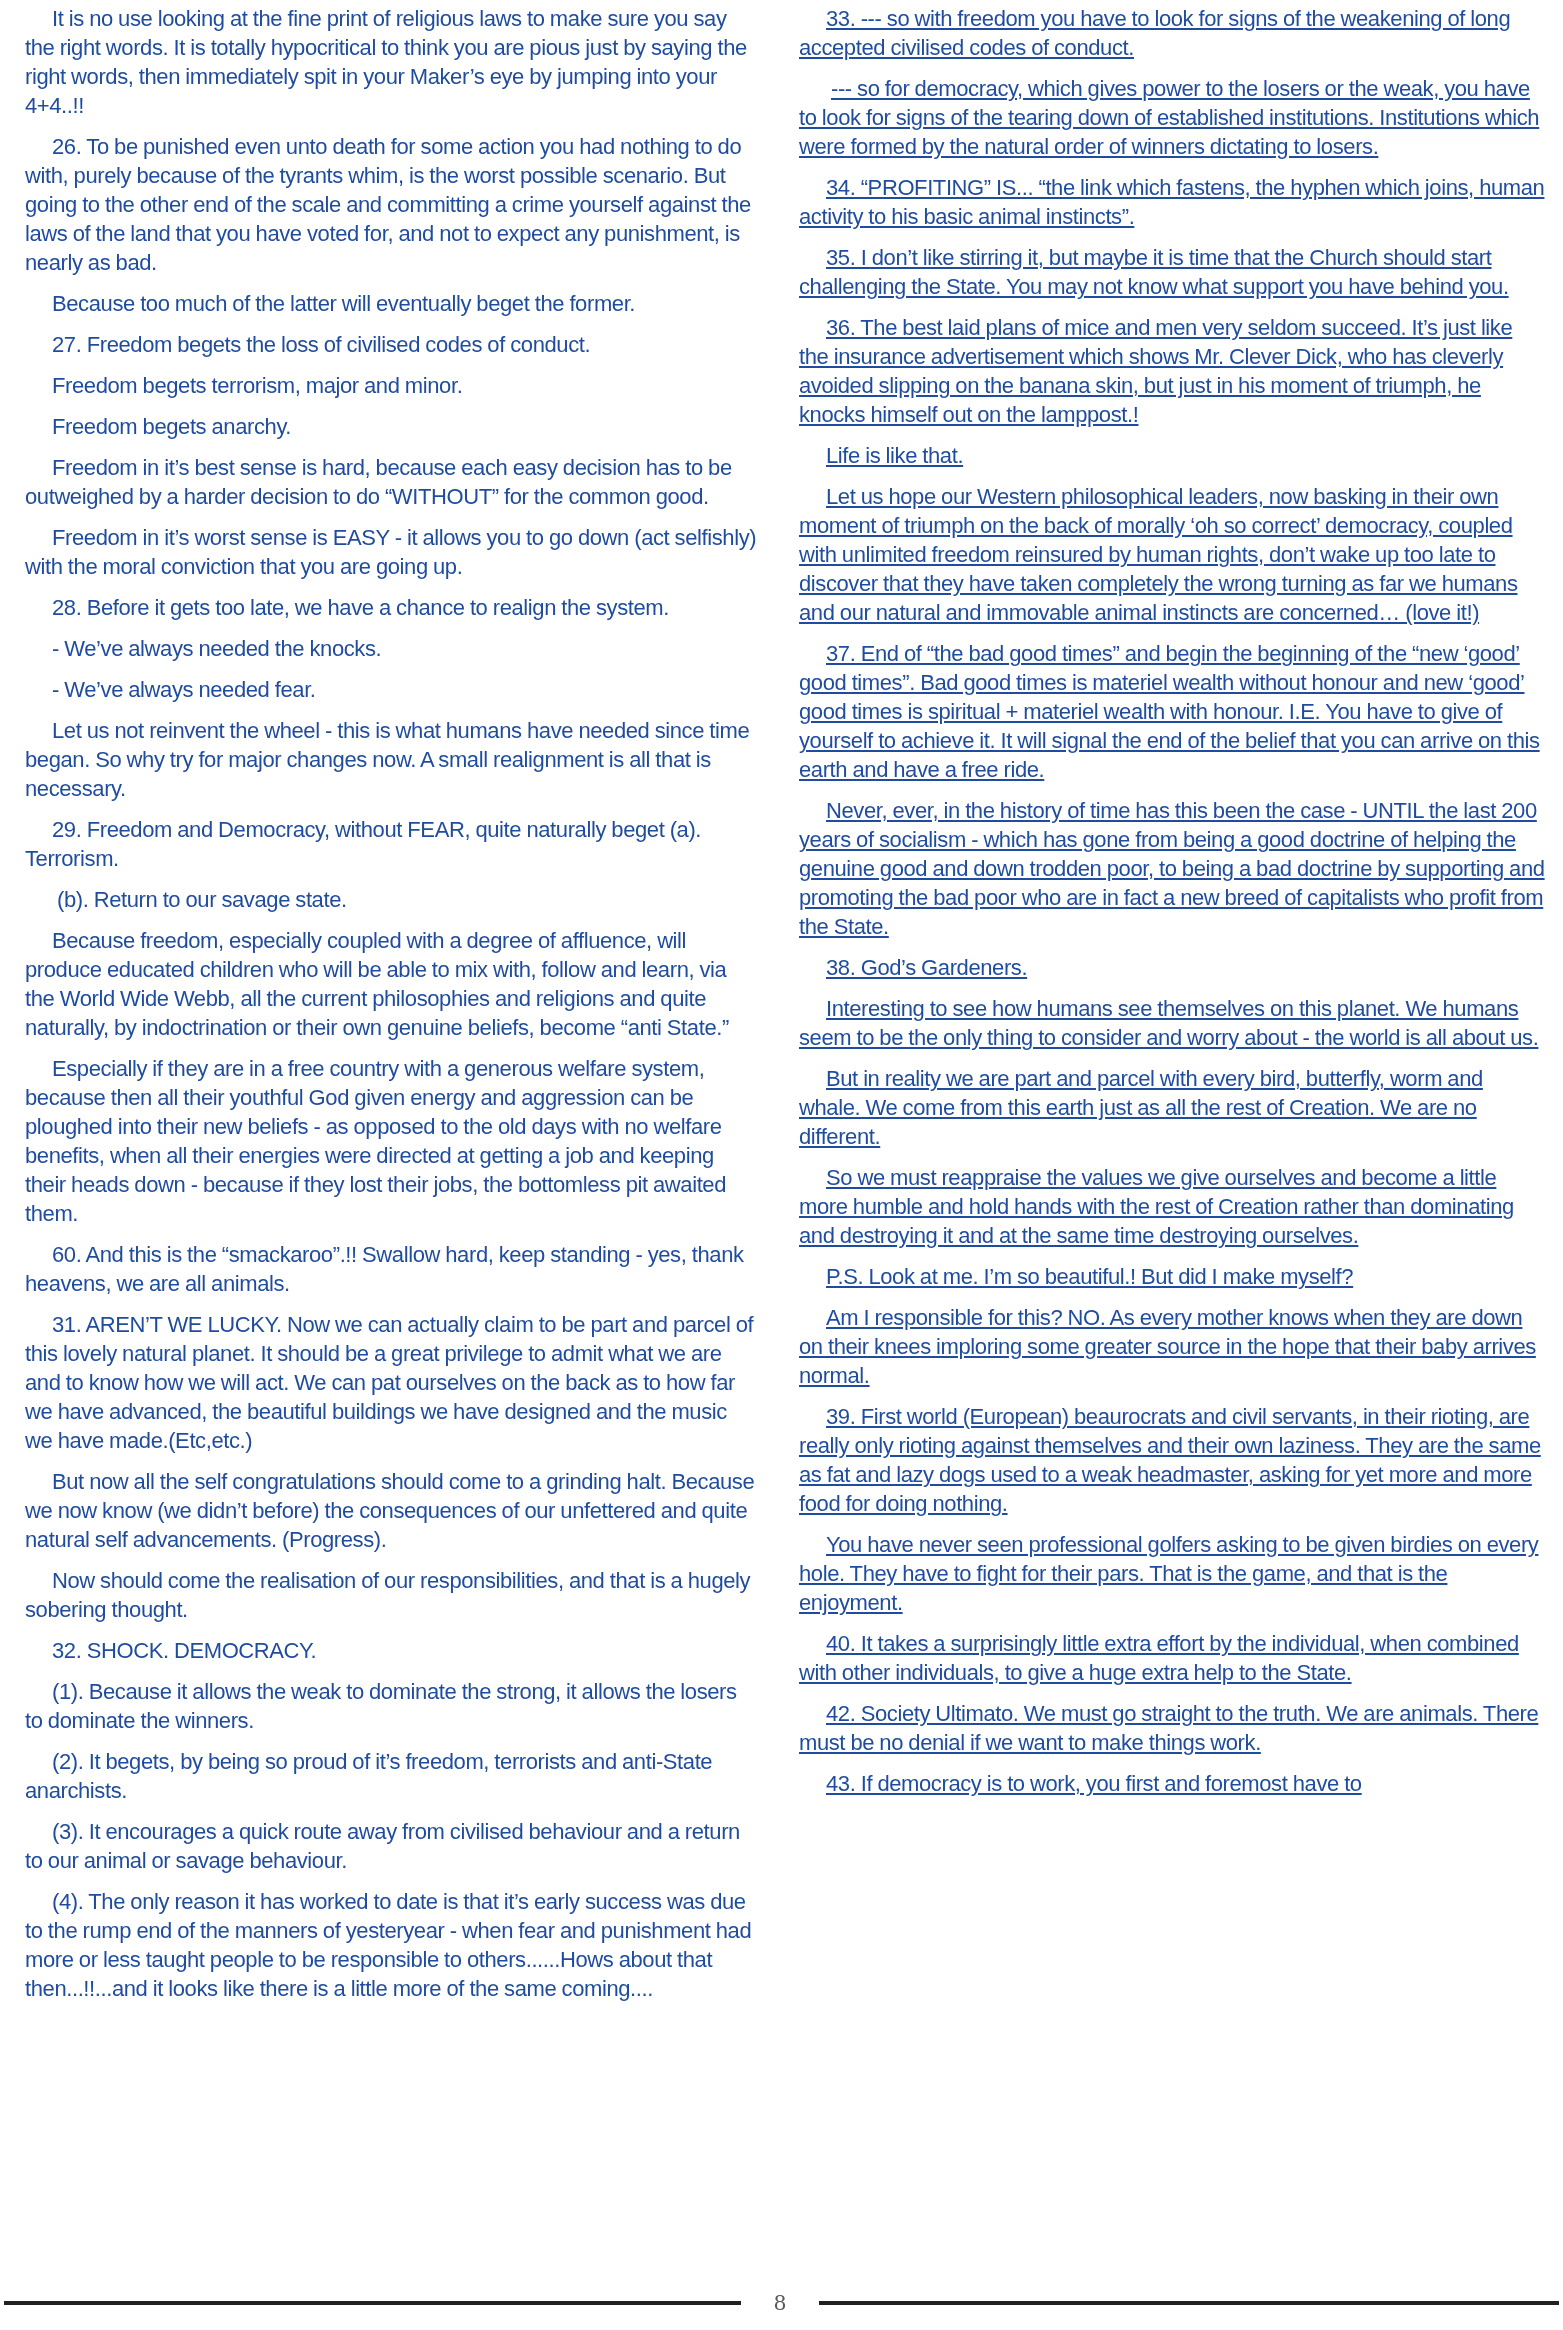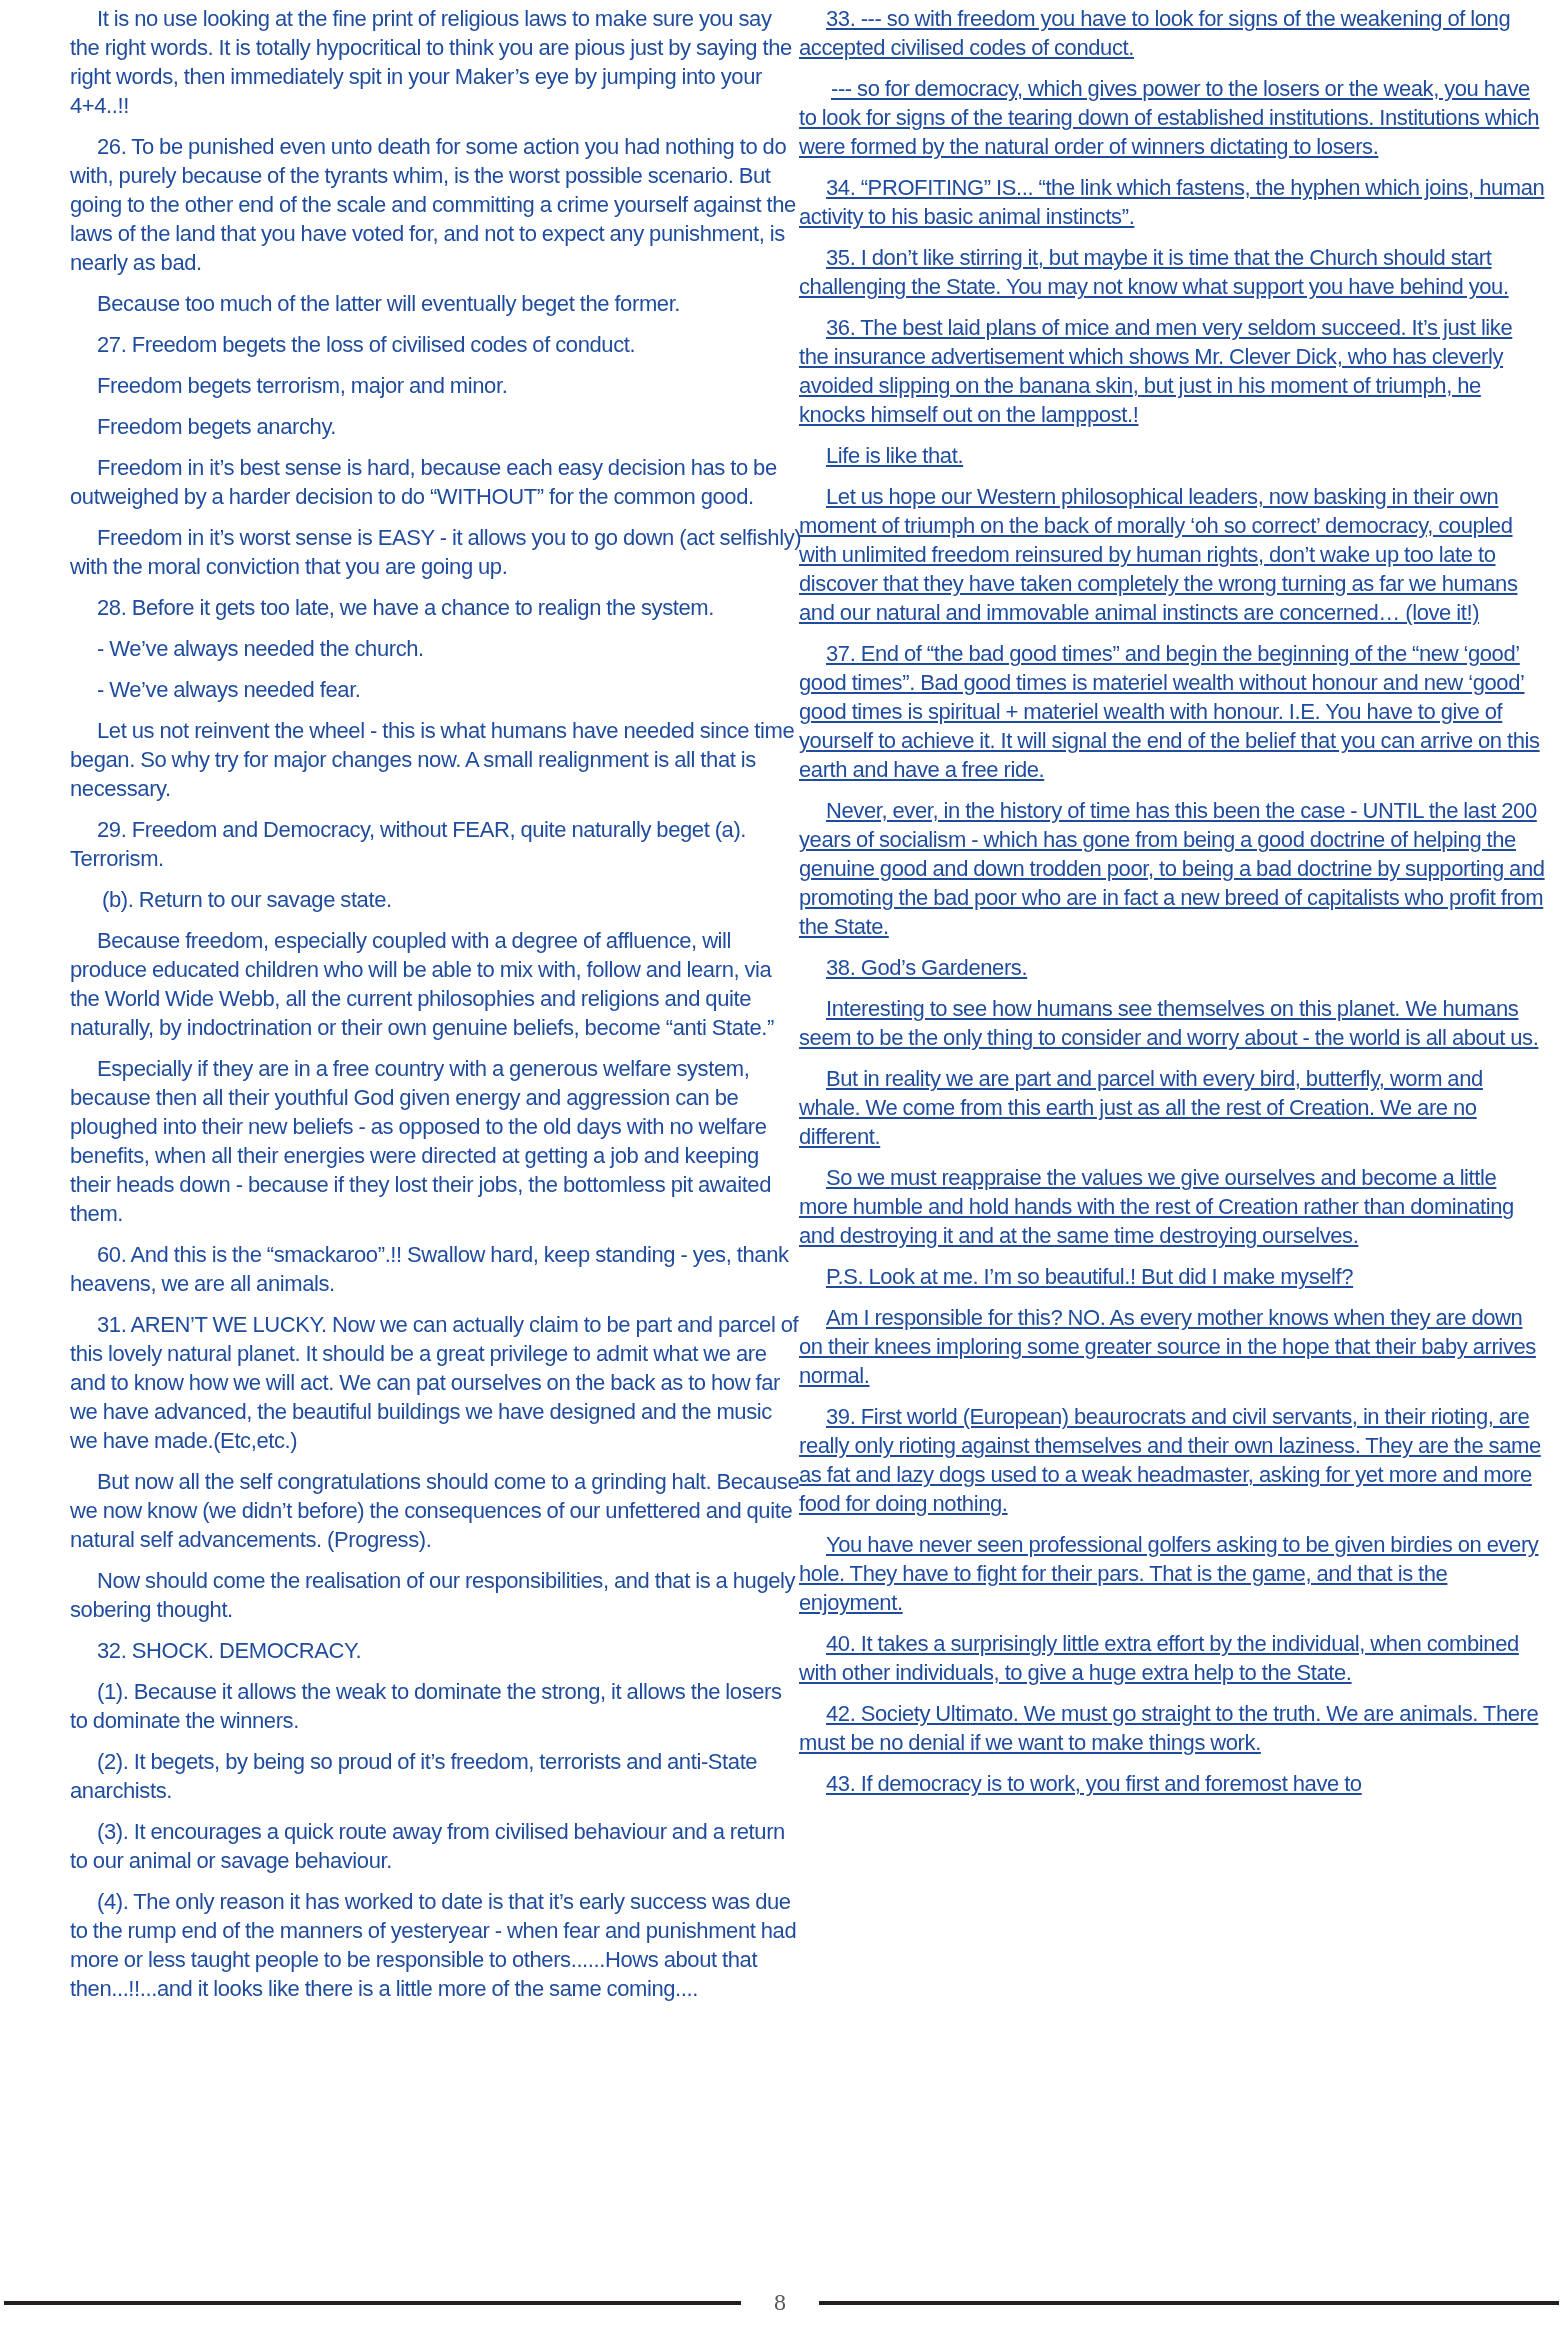--- a/index.html
+++ b/index.html
@@ -6,21 +6,21 @@
   body { width: 1563px; height: 2330px; position: relative; overflow: hidden; }
   .page { position: absolute; left: 0; top: 0; width: 1563px; height: 2330px; }
   .col {
     position: absolute; top: 4.2px;
     font-family: "Liberation Sans", "DejaVu Sans", sans-serif;
     font-size: 22px; line-height: 29px;
     color: #1f4c9e;
     letter-spacing: -0.4px;
     transform-origin: left top;
   }
-  .col-left { left: 25px; width: 733px; margin-left: 45px; }
+  .col-left { left: 25px; width: 733px; }
   .col-right { left: 799px; width: 747px; text-decoration: underline; }
   .col p { margin: 0 0 12px 0; text-indent: 27px; word-spacing: -0.4px; }
   .col p.extra { text-indent: 32px; }
   .footer-line {
     position: absolute; top: 2301px; height: 3.5px; background: #231f20;
   }
   .footer-left { left: 3.5px; width: 737px; }
   .footer-right { left: 819px; width: 740px; }
   .page-number {
     position: absolute; top: 2289px; left: 768px; width: 24px; text-align: center;
@@ -35,21 +35,21 @@
   <div class="col col-left">
     <p>It is no use looking at the fine print of religious laws to make sure you say the right words. It is totally hypocritical to think you are pious just by saying the right words, then immediately spit in your Maker’s eye by jumping into your 4+4..!!</p>
     <p>26. To be punished even unto death for some action you had nothing to do with, purely because of the tyrants whim, is the worst possible scenario. But going to the other end of the scale and committing a crime yourself against the laws of the land that you have voted for, and not to expect any punishment, is nearly as bad.</p>
     <p>Because too much of the latter will eventually beget the former.</p>
     <p>27. Freedom begets the loss of civilised codes of conduct.</p>
     <p>Freedom begets terrorism, major and minor.</p>
     <p>Freedom begets anarchy.</p>
     <p>Freedom in it’s best sense is hard, because each easy decision has to be outweighed by a harder decision to do “WITHOUT” for the common good.</p>
     <p>Freedom in it’s worst sense is EASY - it allows you to go down (act selfishly) with the moral conviction that you are going up.</p>
     <p>28. Before it gets too late, we have a chance to realign the system.</p>
-    <p>- We’ve always needed the church.</p>
+    <p>- We’ve always needed the knocks.</p>
     <p>- We’ve always needed fear.</p>
     <p>Let us not reinvent the wheel - this is what humans have needed since time began. So why try for major changes now. A small realignment is all that is necessary.</p>
     <p>29. Freedom and Democracy, without FEAR, quite naturally beget (a). Terrorism.</p>
     <p class="extra">(b). Return to our savage state.</p>
     <p>Because freedom, especially coupled with a degree of affluence, will produce educated children who will be able to mix with, follow and learn, via the World Wide Webb, all the current philosophies and religions and quite naturally, by indoctrination or their own genuine beliefs, become “anti State.”</p>
     <p>Especially if they are in a free country with a generous welfare system, because then all their youthful God given energy and aggression can be ploughed into their new beliefs - as opposed to the old days with no welfare benefits, when all their energies were directed at getting a job and keeping their heads down - because if they lost their jobs, the bottomless pit awaited them.</p>
     <p>60. And this is the “smackaroo”.!! Swallow hard, keep standing - yes, thank heavens, we are all animals.</p>
     <p>31. AREN’T WE LUCKY. Now we can actually claim to be part and parcel of this lovely natural planet. It should be a great privilege to admit what we are and to know how we will act. We can pat ourselves on the back as to how far we have advanced, the beautiful buildings we have designed and the music we have made.(Etc,etc.)</p>
     <p>But now all the self congratulations should come to a grinding halt. Because we now know (we didn’t before) the consequences of our unfettered and quite natural self advancements. (Progress).</p>
     <p>Now should come the realisation of our responsibilities, and that is a hugely sobering thought.</p>

